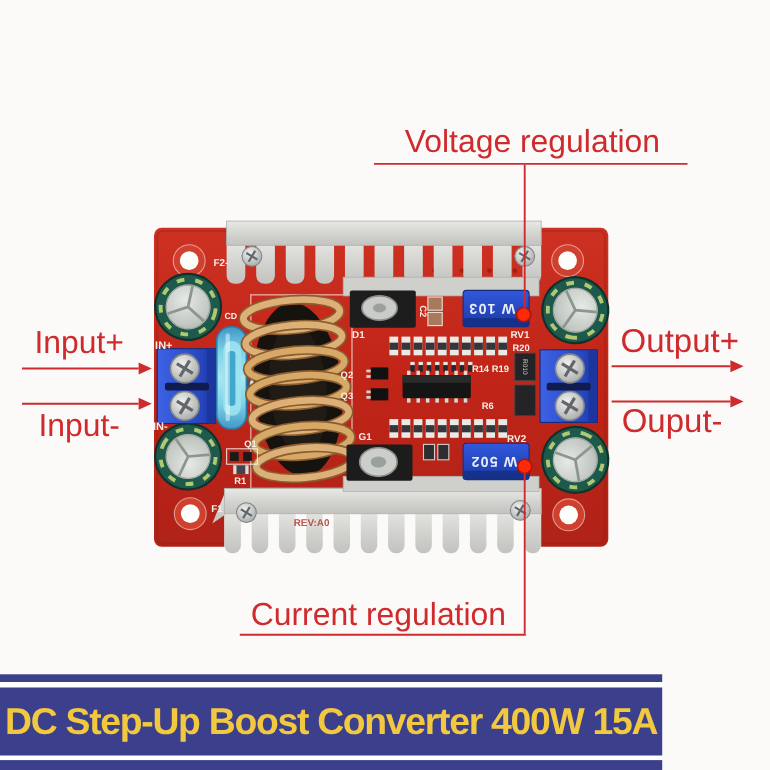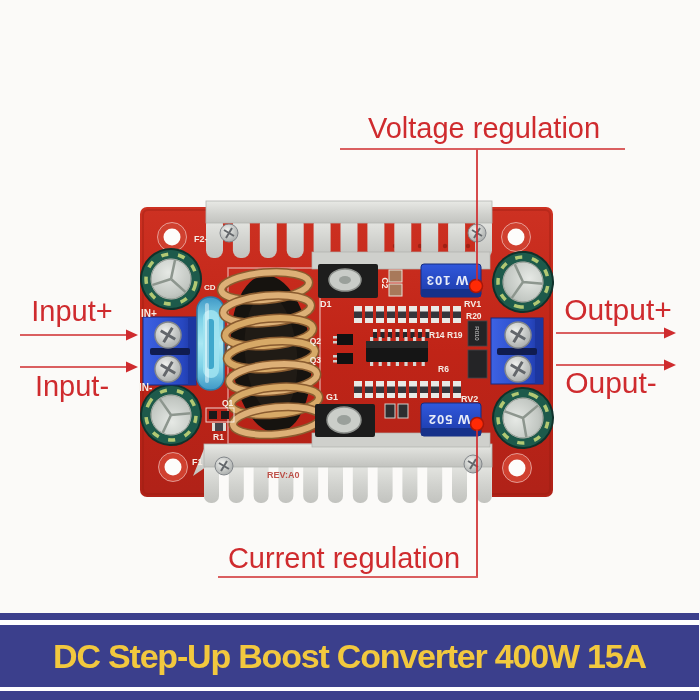--- a/index.html
+++ b/index.html
@@ -1,20 +1,20 @@
 <!DOCTYPE html>
 <html><head>
 <meta charset="utf-8">
 <style>
   html,body{margin:0;padding:0;background:#ffffff;}
   .stage{position:relative;width:700px;height:700px;background:#fbfaf8;overflow:hidden;
          font-family:"Liberation Sans",sans-serif;}
   .photo{position:absolute;top:0;left:0;display:block;}
   svg text{font-family:"Liberation Sans",sans-serif;}
-  .banner{position:absolute;top:613px;left:0;width:699px;border-radius:16px;}
+  .banner{position:absolute;top:613px;left:0;width:602px;border-radius:16px;}
   .banner .strip-thin{height:7px;background:#3b3f8c;}
   .banner .gap-white{height:5px;background:#ffffff;}
   .banner .main-band{height:62px;background:#3b3f8c;display:flex;align-items:center;justify-content:center;}
   .banner .line-white{height:4px;background:#ffffff;}
   .banner .strip-bottom{height:9px;background:#3b3f8c;}
   .banner .title{color:#f2c83e;font-size:34px;font-weight:700;letter-spacing:-1.2px;white-space:nowrap;}
 </style>
 </head>
 <body>
 

